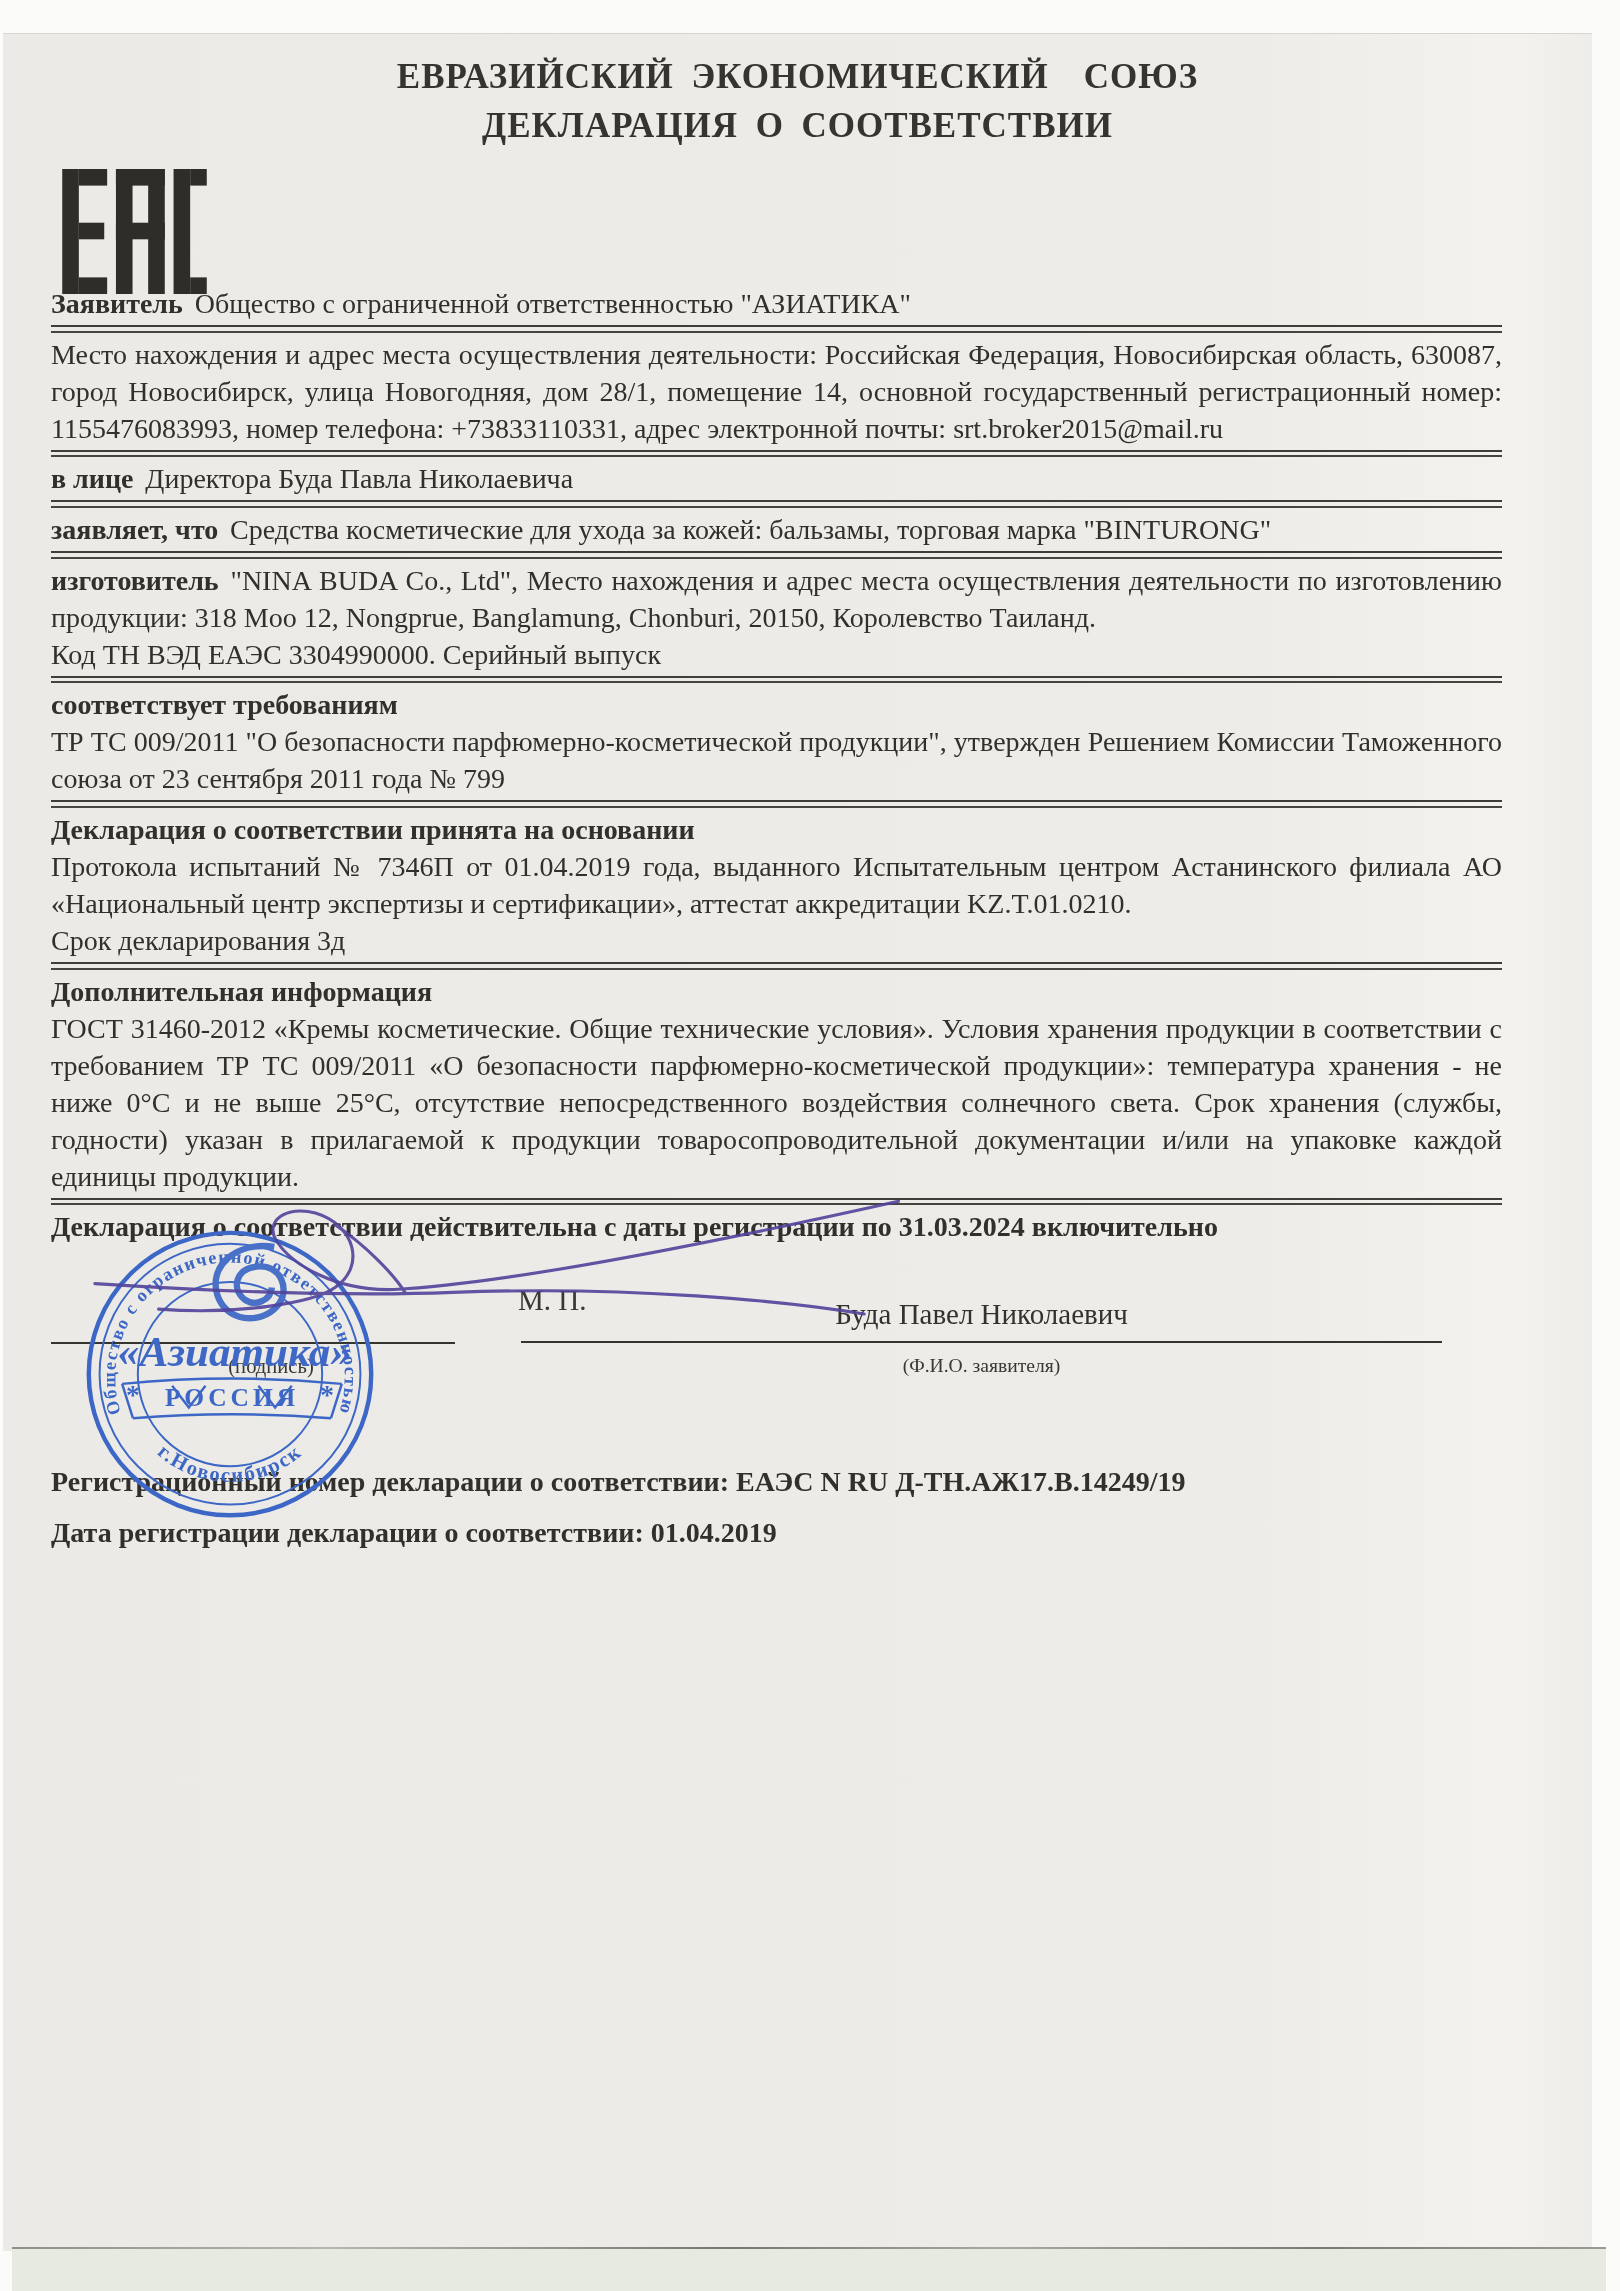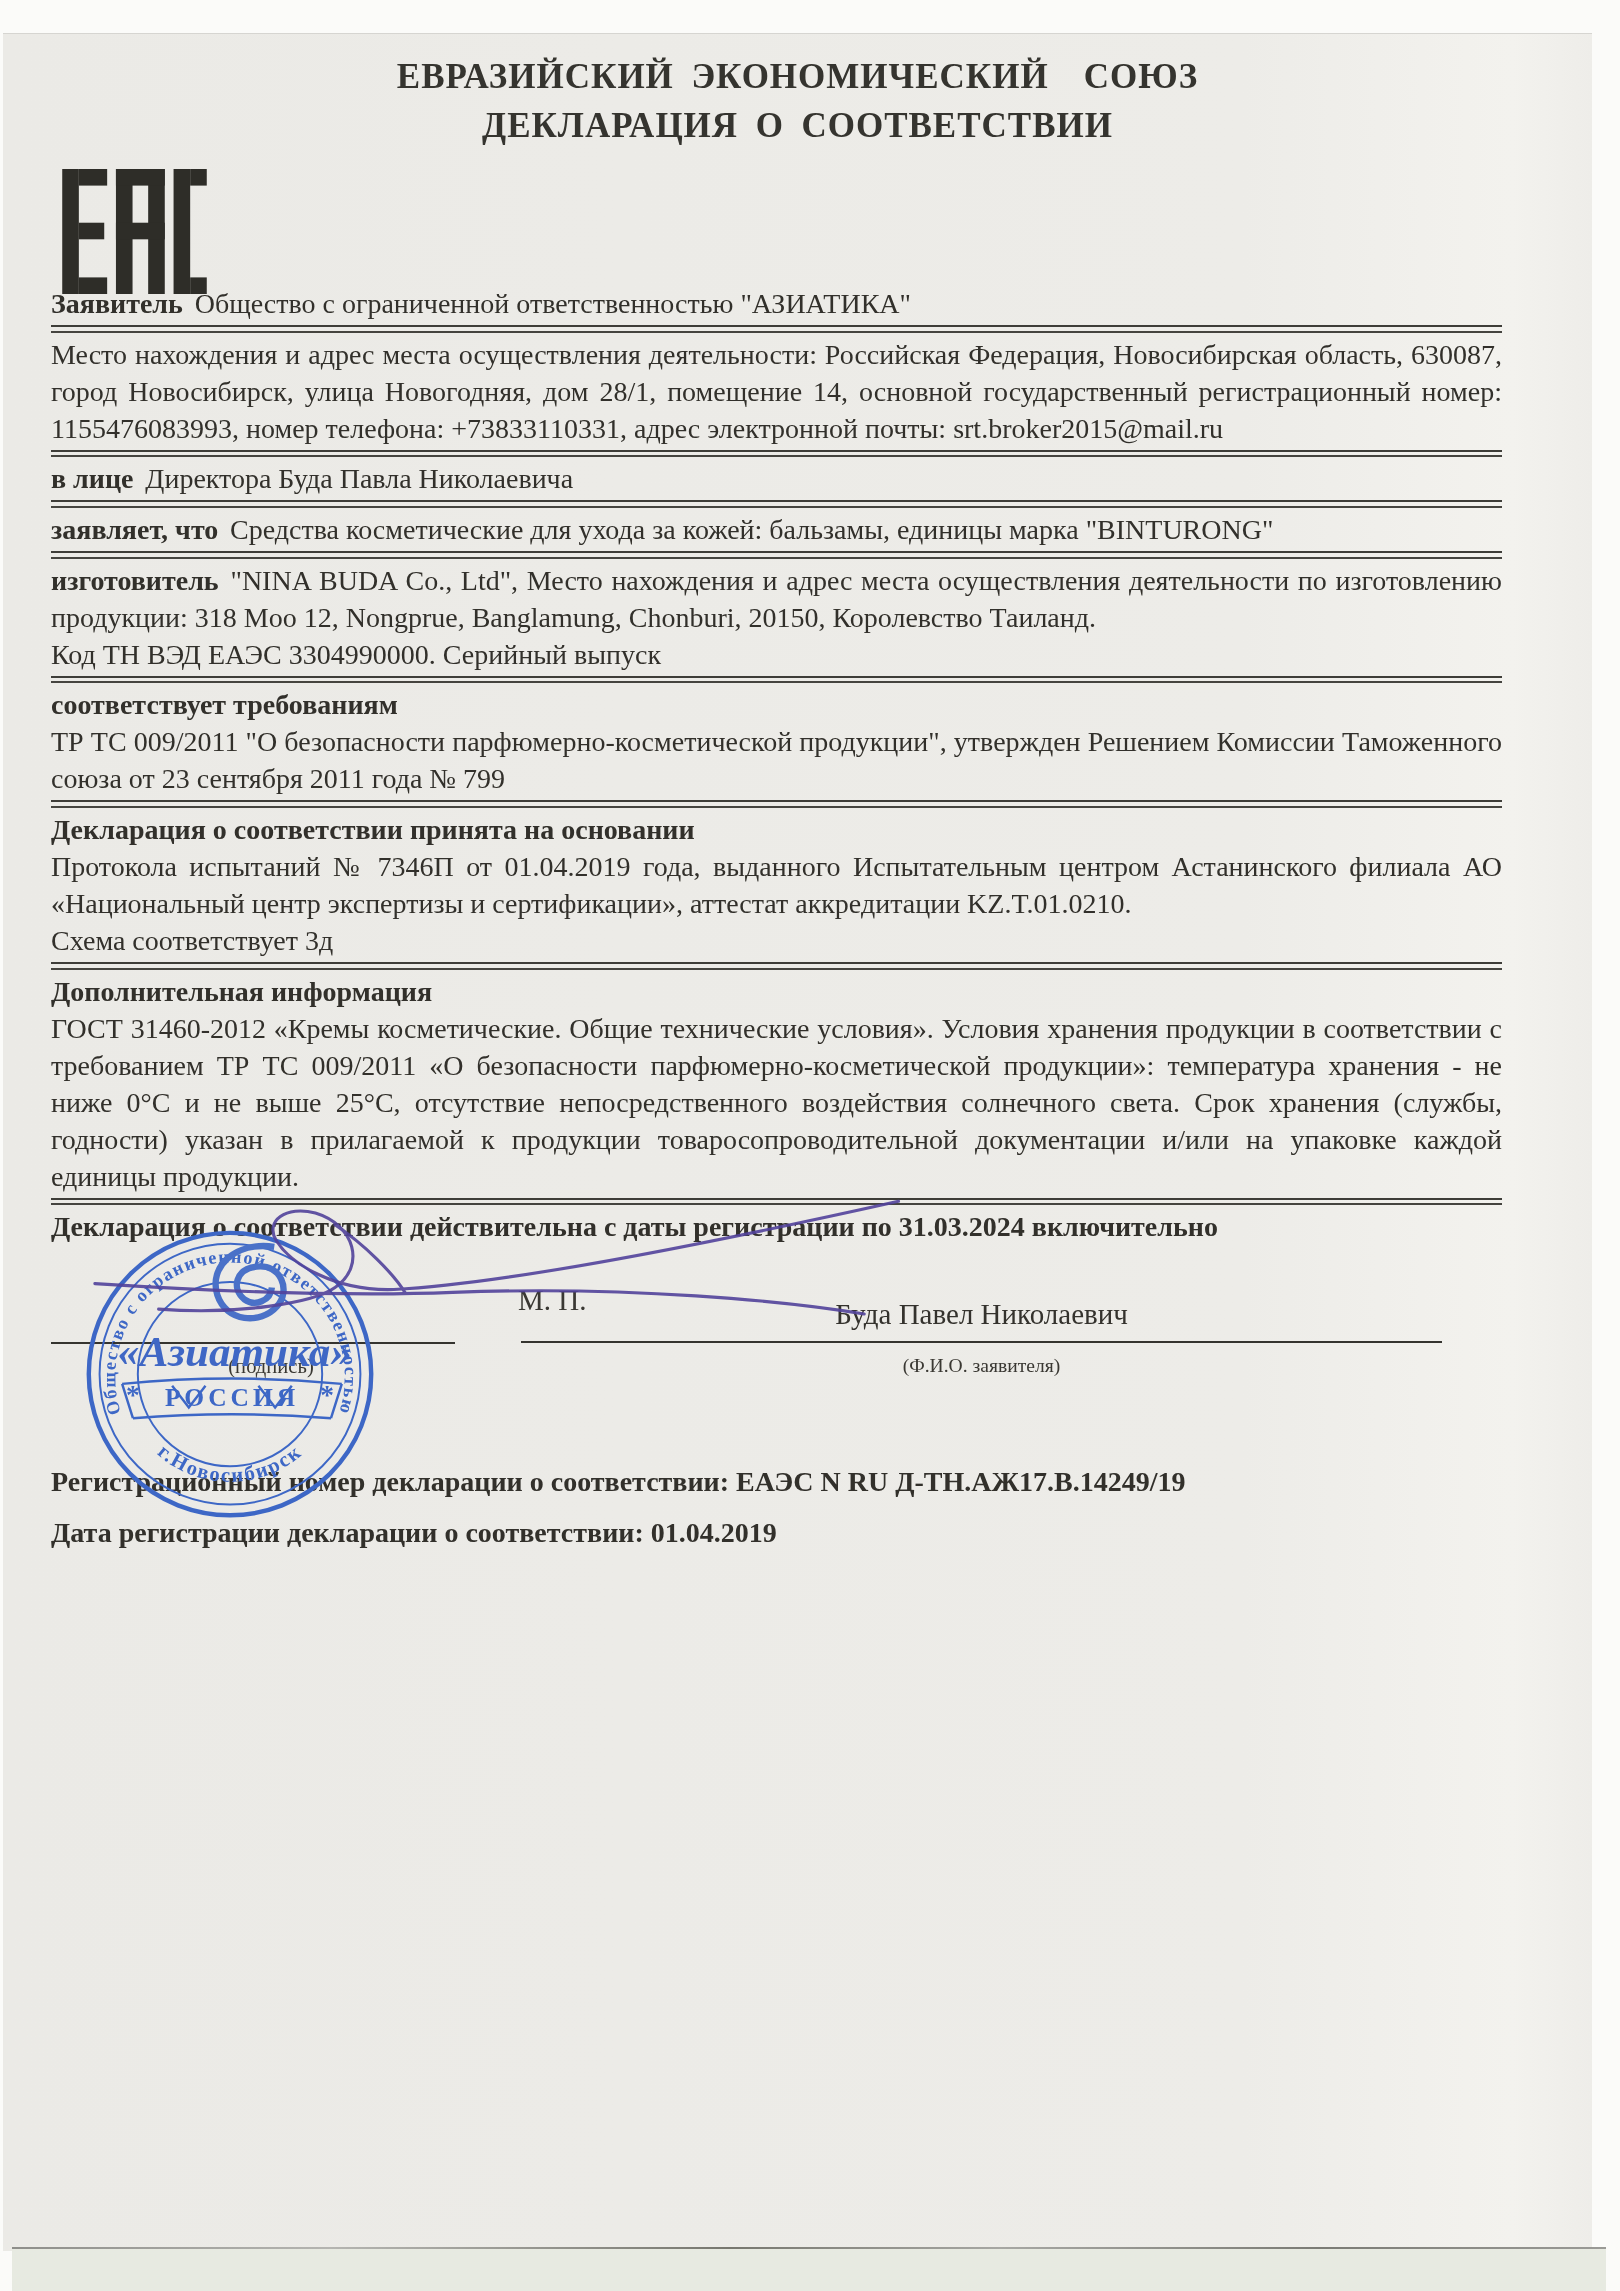--- a/index.html
+++ b/index.html
@@ -84,34 +84,34 @@
 
     <p class="row"><b class="lbl">Заявитель</b><span>Общество с ограниченной ответственностью "АЗИАТИКА"</span></p>
     <div class="rule"></div>
 
     <p class="para">Место нахождения и адрес места осуществления деятельности: Российская Федерация, Новосибирская область, 630087, город Новосибирск, улица Новогодняя, дом 28/1, помещение 14, основной государственный регистрационный номер: 1155476083993, номер телефона: +73833110331, адрес электронной почты: srt.broker2015@mail.ru</p>
     <div class="rule"></div>
 
     <p class="row"><b class="lbl">в лице</b><span>Директора Буда Павла Николаевича</span></p>
     <div class="rule"></div>
 
-    <p class="row"><b class="lbl">заявляет, что</b><span>Средства косметические для ухода за кожей: бальзамы, единицы марка "BINTURONG"</span></p>
+    <p class="row"><b class="lbl">заявляет, что</b><span>Средства косметические для ухода за кожей: бальзамы, торговая марка "BINTURONG"</span></p>
     <div class="rule"></div>
 
     <p class="para"><b class="lbl">изготовитель</b><span>"NINA BUDA Co., Ltd", Место нахождения и адрес места осуществления деятельности по изготовлению продукции: 318 Moo 12, Nongprue, Banglamung, Chonburi, 20150, Королевство Таиланд.</span></p>
     <p class="row">Код ТН ВЭД ЕАЭС 3304990000. Серийный выпуск</p>
     <div class="rule"></div>
 
     <p class="row hdr">соответствует требованиям</p>
     <p class="para">ТР ТС 009/2011 "О безопасности парфюмерно-косметической продукции", утвержден Решением Комиссии Таможенного союза  от 23 сентября 2011 года № 799</p>
     <div class="rule"></div>
 
     <p class="row hdr">Декларация о соответствии принята на основании</p>
     <p class="para">Протокола испытаний № 7346П  от 01.04.2019 года, выданного Испытательным центром Астанинского филиала АО «Национальный центр экспертизы и сертификации», аттестат аккредитации KZ.T.01.0210.</p>
-    <p class="row">Схема соответствует 3д</p>
+    <p class="row">Срок декларирования 3д</p>
     <div class="rule"></div>
 
     <p class="row hdr">Дополнительная информация</p>
     <p class="para">ГОСТ 31460-2012 «Кремы косметические. Общие технические условия». Условия хранения продукции в соответствии с требованием ТР ТС 009/2011 «О безопасности парфюмерно-косметической продукции»: температура хранения - не ниже 0°С и не выше 25°С, отсутствие непосредственного воздействия солнечного света. Срок хранения (службы, годности) указан в прилагаемой к продукции товаросопроводительной документации и/или на упаковке каждой единицы продукции.</p>
     <div class="rule"></div>
 
     <p class="row hdr">Декларация о соответствии  действительна с даты регистрации по 31.03.2024 включительно</p>
 
     <div class="sigarea">
       <div class="line line-left"></div>

